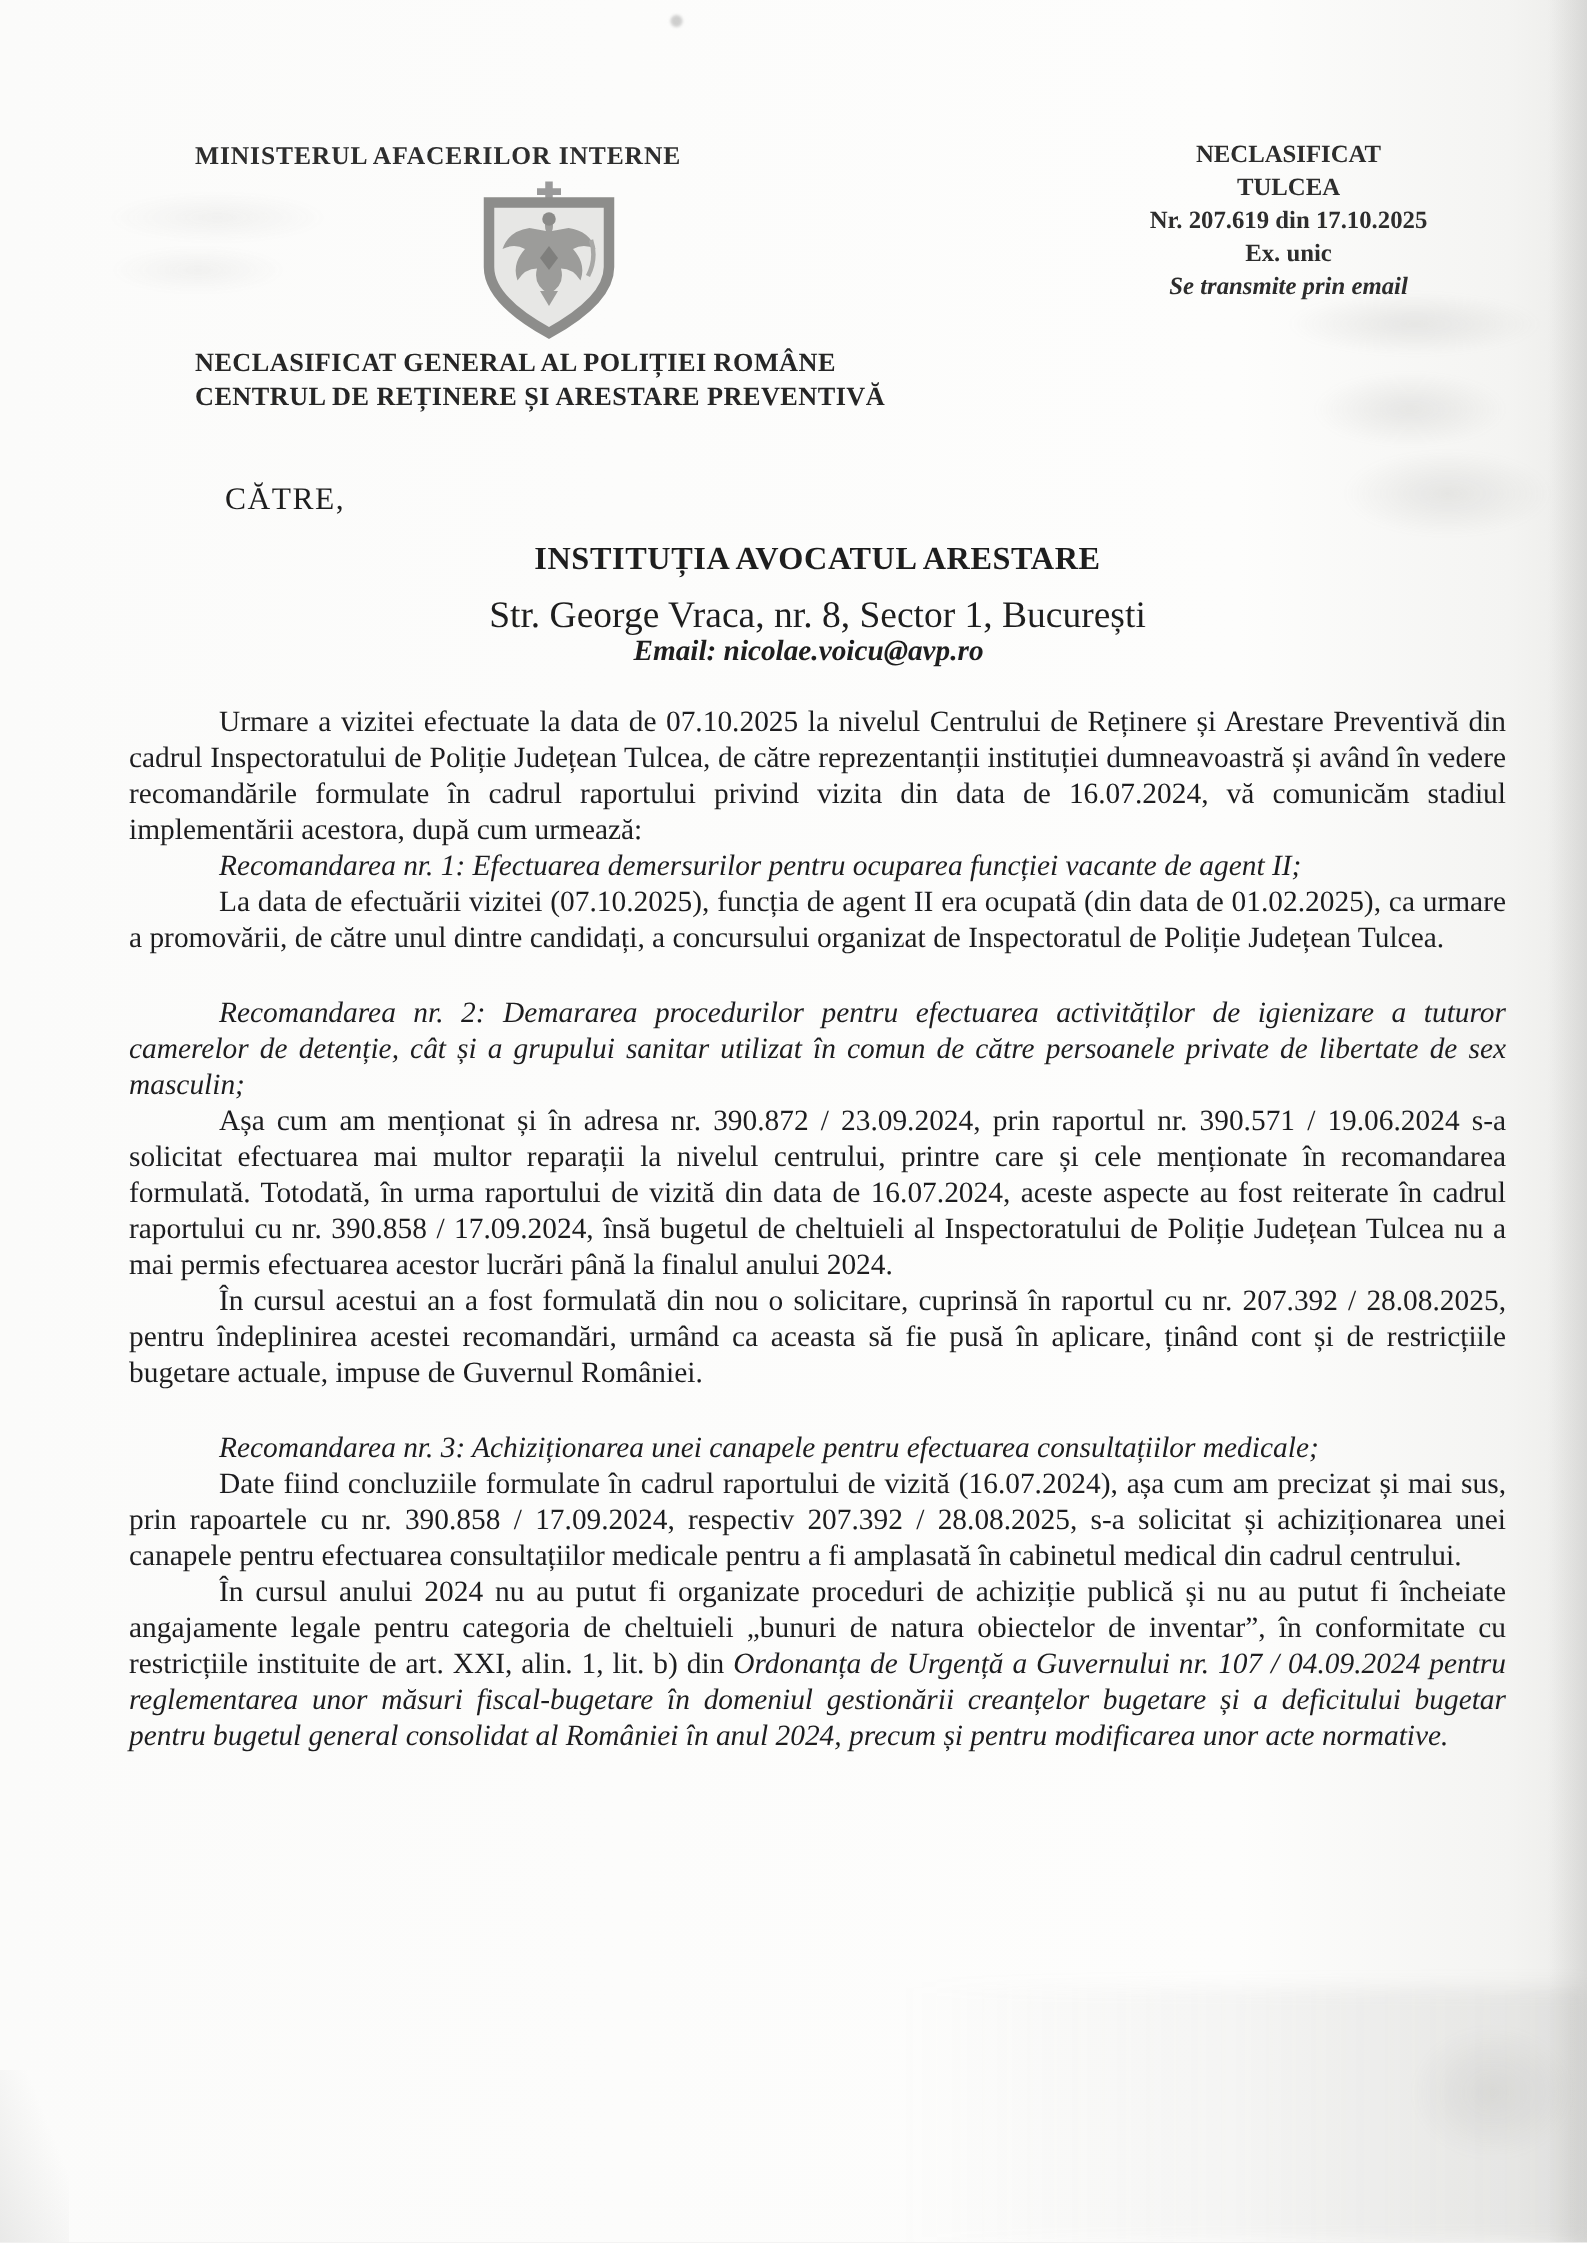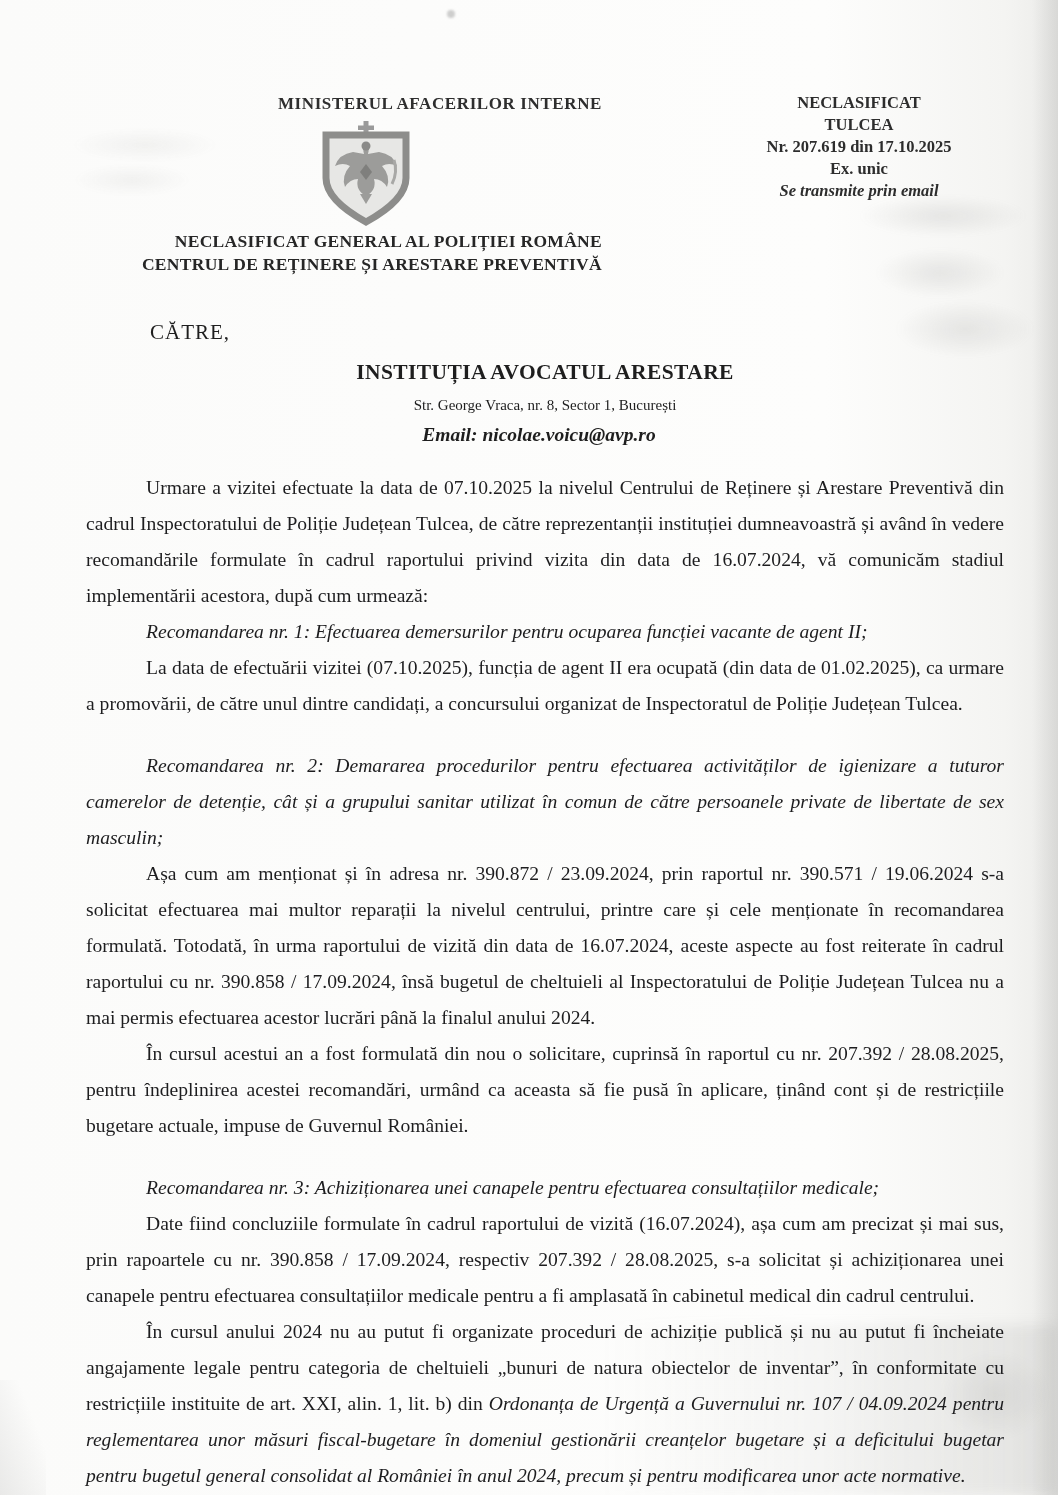--- a/index.html
+++ b/index.html
@@ -14,21 +14,21 @@
     overflow: hidden;
     font-family: "Liberation Serif", serif;
     color: #1e1e1e;
   }
 
   
   .header-left {
     position: absolute;
     left: 130px; top: 94px;
     width: 472px;
-    text-align: right;
+    text-align: left;
   }
   .ministry {
     font-weight: bold;
     font-size: 17px;
     letter-spacing: 0.6px;
     color: #2e2e2e;
   }
   .emblem-wrap {
     width: 112px; height: 108px;
     margin: 6px auto 2px auto;
@@ -69,37 +69,37 @@
     left: 86px; top: 360px; width: 918px;
     text-align: center;
     font-weight: bold;
     font-size: 21.5px;
     letter-spacing: 0.4px;
   }
   .address {
     position: absolute;
     left: 86px; top: 397px; width: 918px;
     text-align: center;
-    font-size: 15px;
+    font-size: 25px;
   }
   .email {
     position: absolute;
     left: 80px; top: 424px; width: 918px;
     text-align: center;
     font-weight: bold;
     font-style: italic;
     font-size: 19.5px;
   }
 
   
   .letter-body {
     position: absolute;
     left: 86px; top: 470px; width: 918px;
     font-size: 19.6px;
-    line-height: 36px;
+    line-height: 24px;
     text-align: justify;
     color: #1d1d1f;
   }
   .letter-body p {
     margin: 0;
     text-indent: 60px;
   }
   .letter-body p.gap { margin-top: 26px; }
   .seg-italic { font-style: italic; }
 

